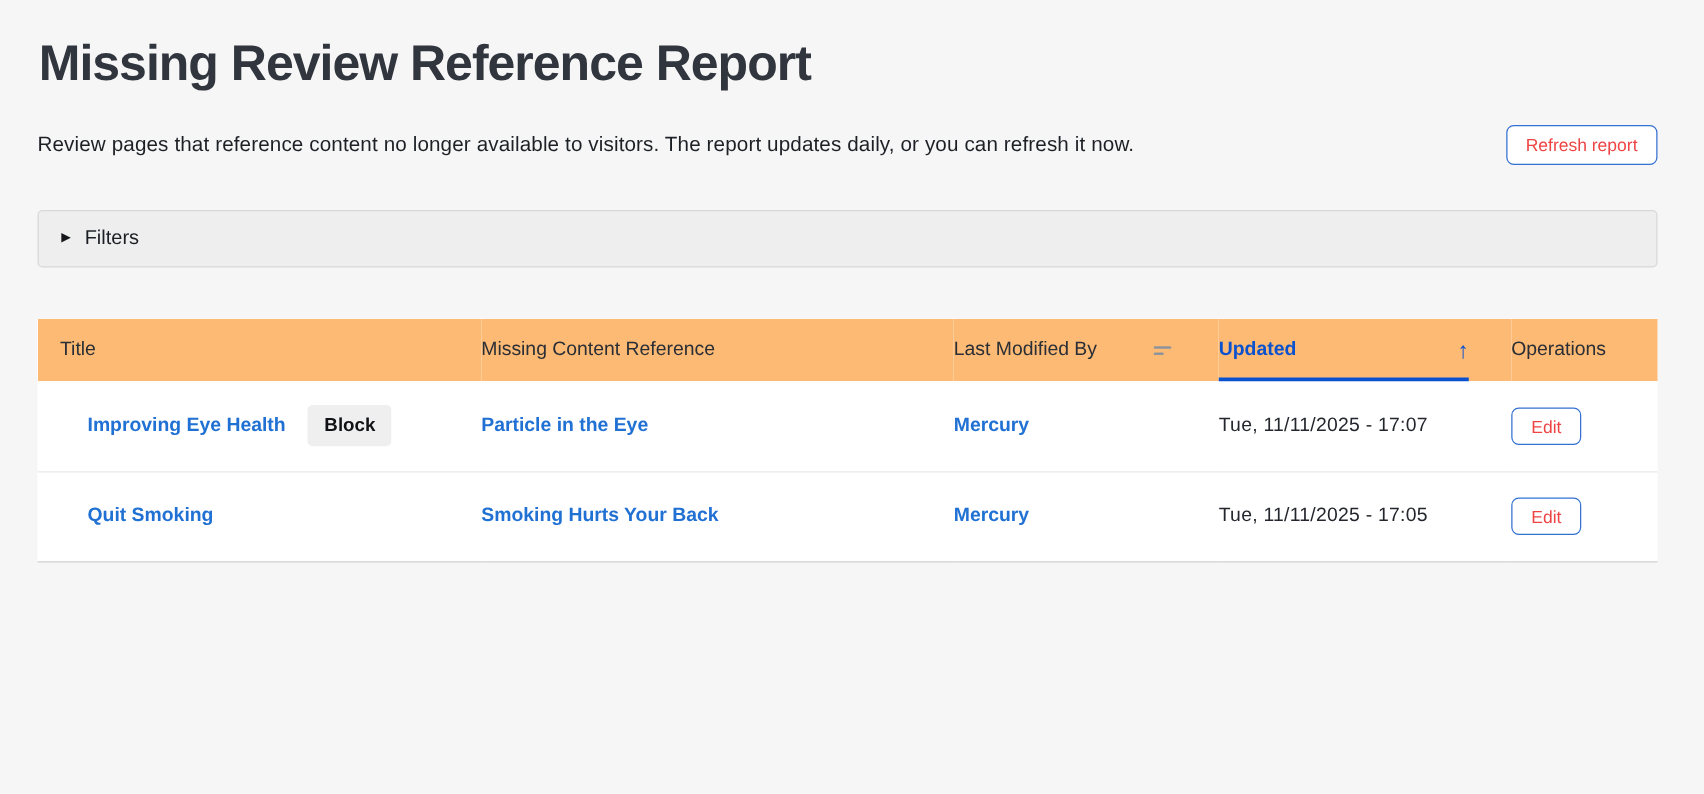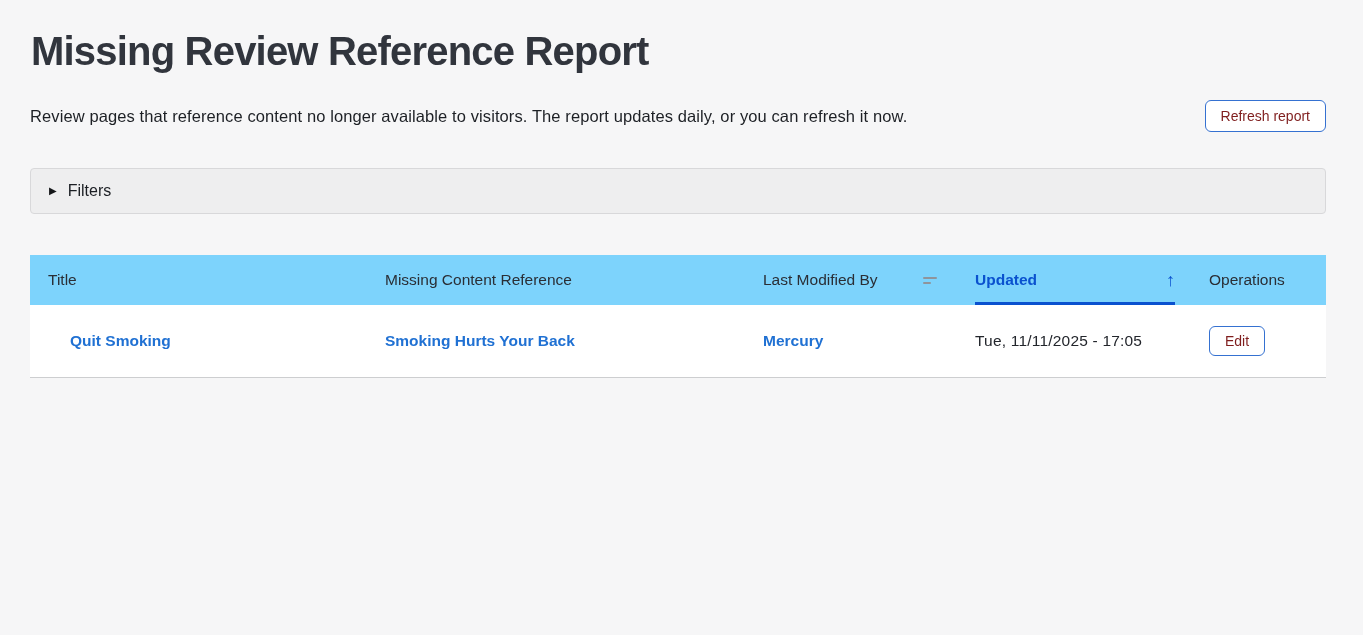--- a/index.html
+++ b/index.html
@@ -20,21 +20,21 @@
     font-weight: 700; letter-spacing: -0.8px;
     color: #31353d;
   }
   .intro-row {
     display: flex; justify-content: space-between; align-items: center;
     margin-top: 26px;
     gap: 38px;
   }
   .description { font-size: 16.5px; color: #1d2025; letter-spacing: 0.1px; }
   .btn {
-    background: #ffffff; color: #7f1d1d;
+    background: #ffffff; color: #ef4444;
     border: 1px solid #3571d1; border-radius: 6px;
     font-family: "Liberation Sans", sans-serif;
     font-size: 14px; font-weight: 500;
     cursor: pointer;
   }
   .refresh-btn { padding: 7px 15px; }
 
   
   .filters {
     margin-top: 36px;
@@ -51,21 +51,21 @@
 
   
   table.report {
     margin-top: 41px;
     width: 100%;
     border-collapse: collapse;
     background: #ffffff;
     border-bottom: 1px solid #cdced0;
   }
   thead th {
-    background: #7dd3fc;
+    background: #fdba74;
     height: 50px;
     text-align: left;
     font-weight: 400;
     font-size: 15.5px;
     color: #2a2e35;
     padding: 0;
     position: relative;
   }
   th.col-title { padding-left: 18px; }
   th.col-lastmod .th-flex {
@@ -143,20 +143,29 @@
           <div class="updated-inner">
             <span class="updated-label">Updated</span>
             <span class="sort-arrow">↑</span>
           </div>
           <div class="updated-underline"></div>
         </th>
         <th>Operations</th>
       </tr>
     </thead>
     <tbody id="report-body">
+  <tr>
+    <td class="cell-title">
+      <a class="link">Improving Eye Health</a><span class="badge">Block</span>
+    </td>
+    <td><a class="link">Particle in the Eye</a></td>
+    <td><a class="link">Mercury</a></td>
+    <td><span class="date">Tue, 11/11/2025 - 17:07</span></td>
+    <td><button class="btn edit-btn">Edit</button></td>
+  </tr>
 
 
   <tr>
     <td class="cell-title">
       <a class="link">Quit Smoking</a>
     </td>
     <td><a class="link">Smoking Hurts Your Back</a></td>
     <td><a class="link">Mercury</a></td>
     <td><span class="date">Tue, 11/11/2025 - 17:05</span></td>
     <td><button class="btn edit-btn">Edit</button></td>

